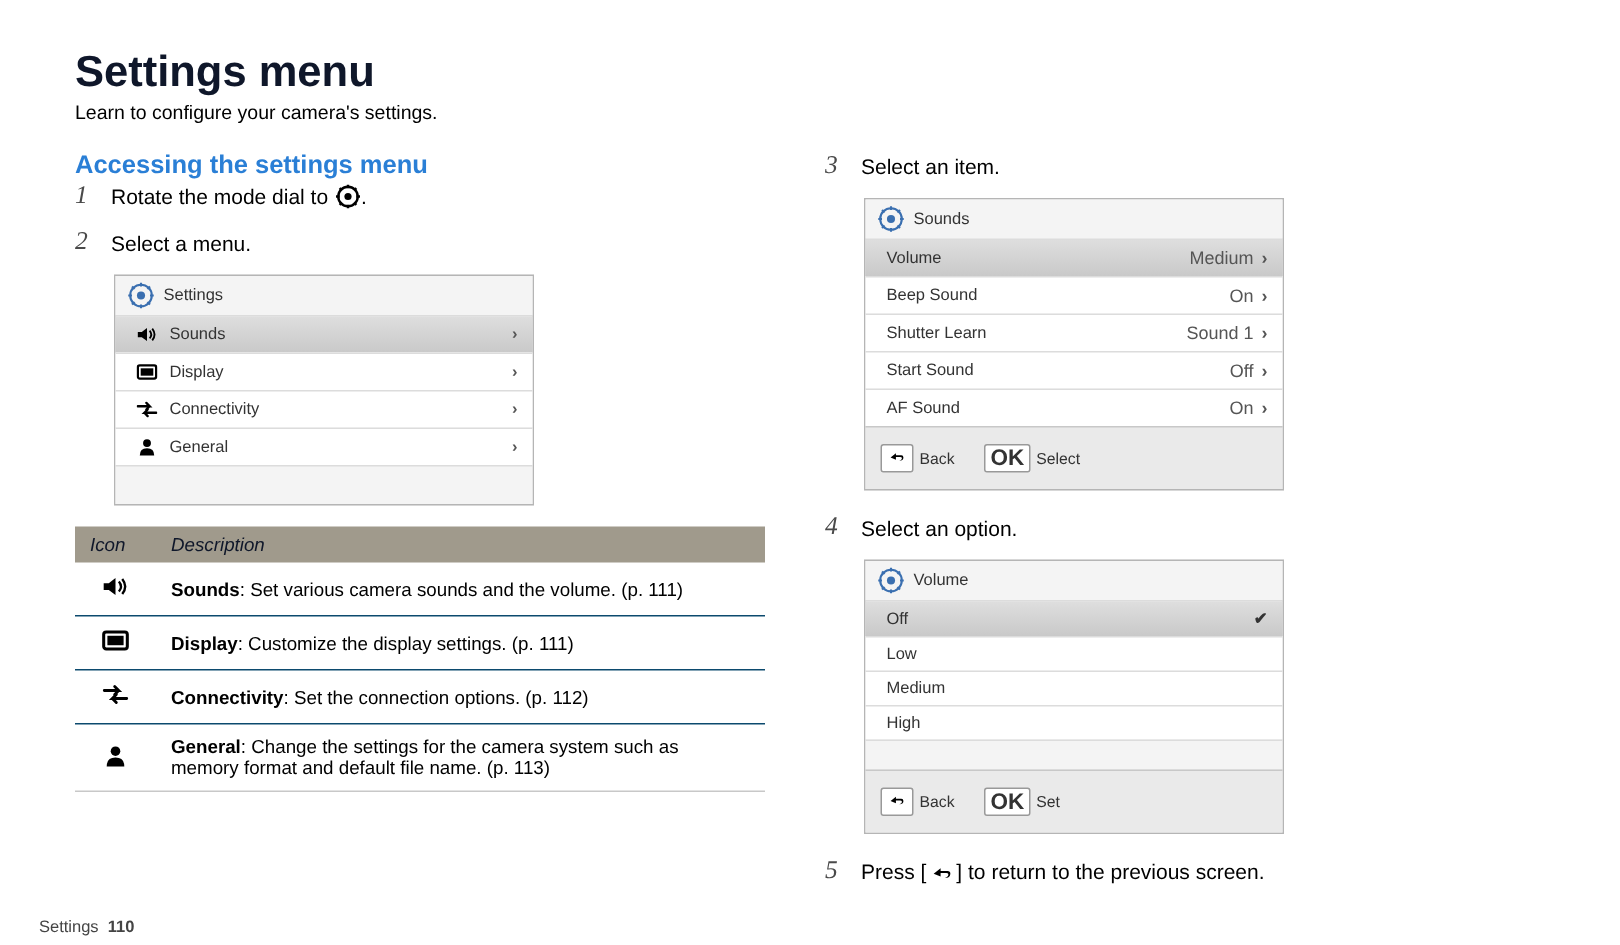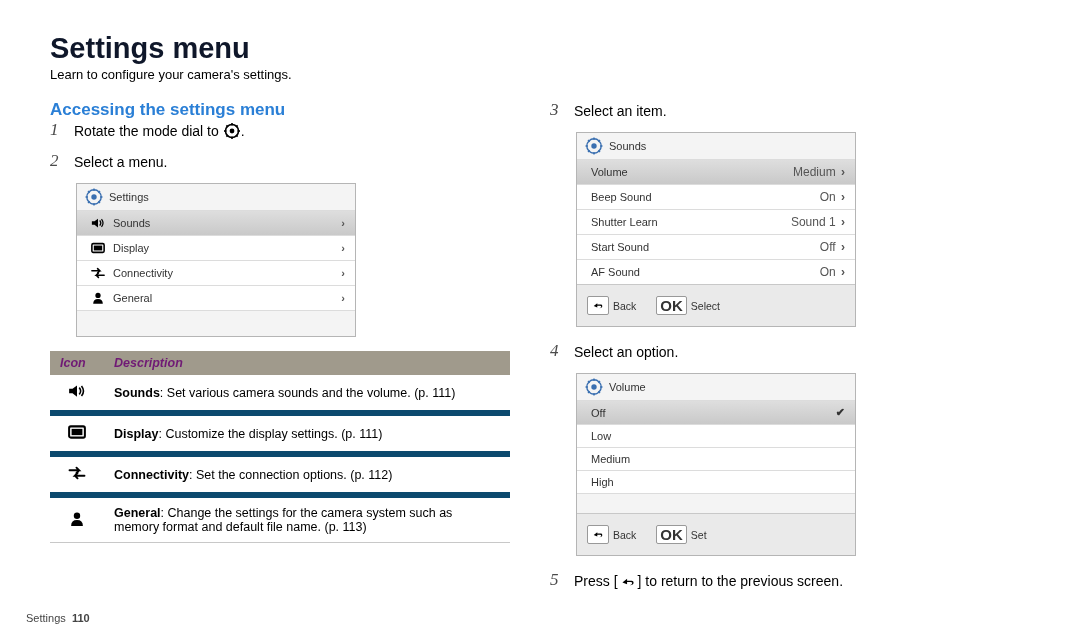--- a/index.html
+++ b/index.html
@@ -120,28 +120,28 @@
 
   
   table.desc {
     border-collapse: collapse;
     width: 100%;
     margin-top: 8px;
     font-size: 12.5px;
   }
   table.desc th {
     background: #a09a8c;
-    color: #701a75;
+    color: #0f172a;
     font-style: italic;
-    font-weight: 700;
+    font-weight: 400;
     text-align: left;
     padding: 5px 10px;
   }
   table.desc td {
-    border-bottom: 6px solid #0c4a6e;
+    border-bottom: 1px solid #0c4a6e;
     padding: 8px 10px;
     vertical-align: middle;
   }
   table.desc td.icon-cell {
     text-align: center;
     width: 54px;
   }
   table.desc tr:last-child td { border-bottom: 1px solid #c8c8c8; }
 
   .page-footer {

